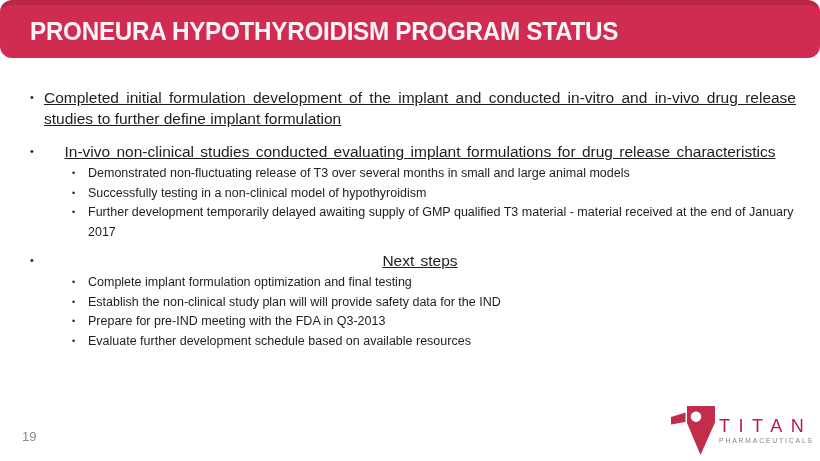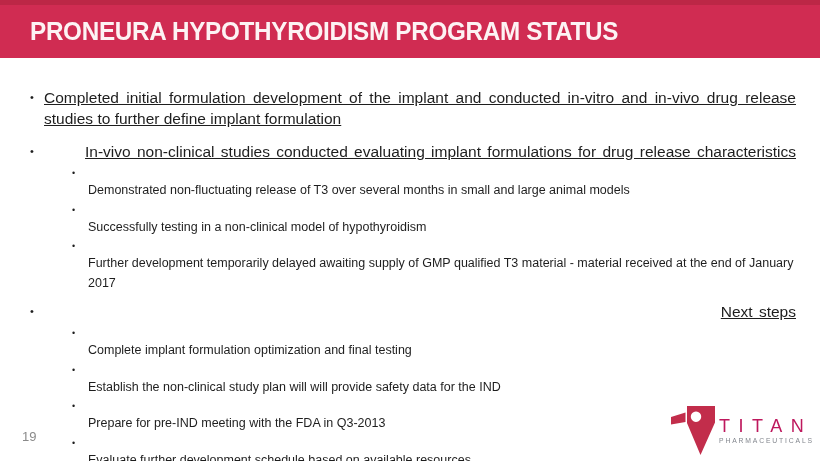--- a/index.html
+++ b/index.html
@@ -15,20 +15,21 @@
   }
 
   
   .header {
     height: 58px;
     background: #D02C52;
     border-top: 5px solid #BC2746;
     display: flex;
     align-items: center;
     padding-left: 30px;
+    border-radius: 12px;
   }
   .header h1 {
     color: #fdf3f4;
     font-size: 25px;
     font-weight: 700;
     letter-spacing: -0.3px;
     white-space: nowrap;
     transform: scaleX(0.97);
     transform-origin: left center;
   }
@@ -40,29 +41,29 @@
   }
   .item { display: flex; }
   .mk {
     flex: 0 0 auto;
     color: #1e1e1e;
     text-align: left;
   }
   .l1 { font-size: 15.5px; line-height: 21px; }
   .l1 .mk { width: 14px; font-size: 11px; line-height: 21px; }
   .l1 .txt { flex: 1; text-align: justify; text-decoration: underline; }
-  .l1.single .txt { text-align: right; word-spacing: 2px; }
+  .l1.single .txt { text-align: center; word-spacing: 2px; }
 
   .b1 { margin-bottom: 12px; }
   .b2 { margin-bottom: 0; }
 
   .sub { padding-left: 42px; margin-top: 2px; }
   .l2 { font-size: 12.5px; line-height: 19.5px; }
   .l2 .mk { width: 16px; font-size: 9px; line-height: 19.5px; }
-  .l2 .txt { flex: 1; margin-top: 17px; }
+  .l2 .txt { flex: 1; }
 
   .next { margin-top: 8px; margin-bottom: 1px; }
 
   
   .page-number {
     position: absolute;
     left: 22px;
     bottom: 17px;
     font-size: 13px;
     color: #8a8a8a;

